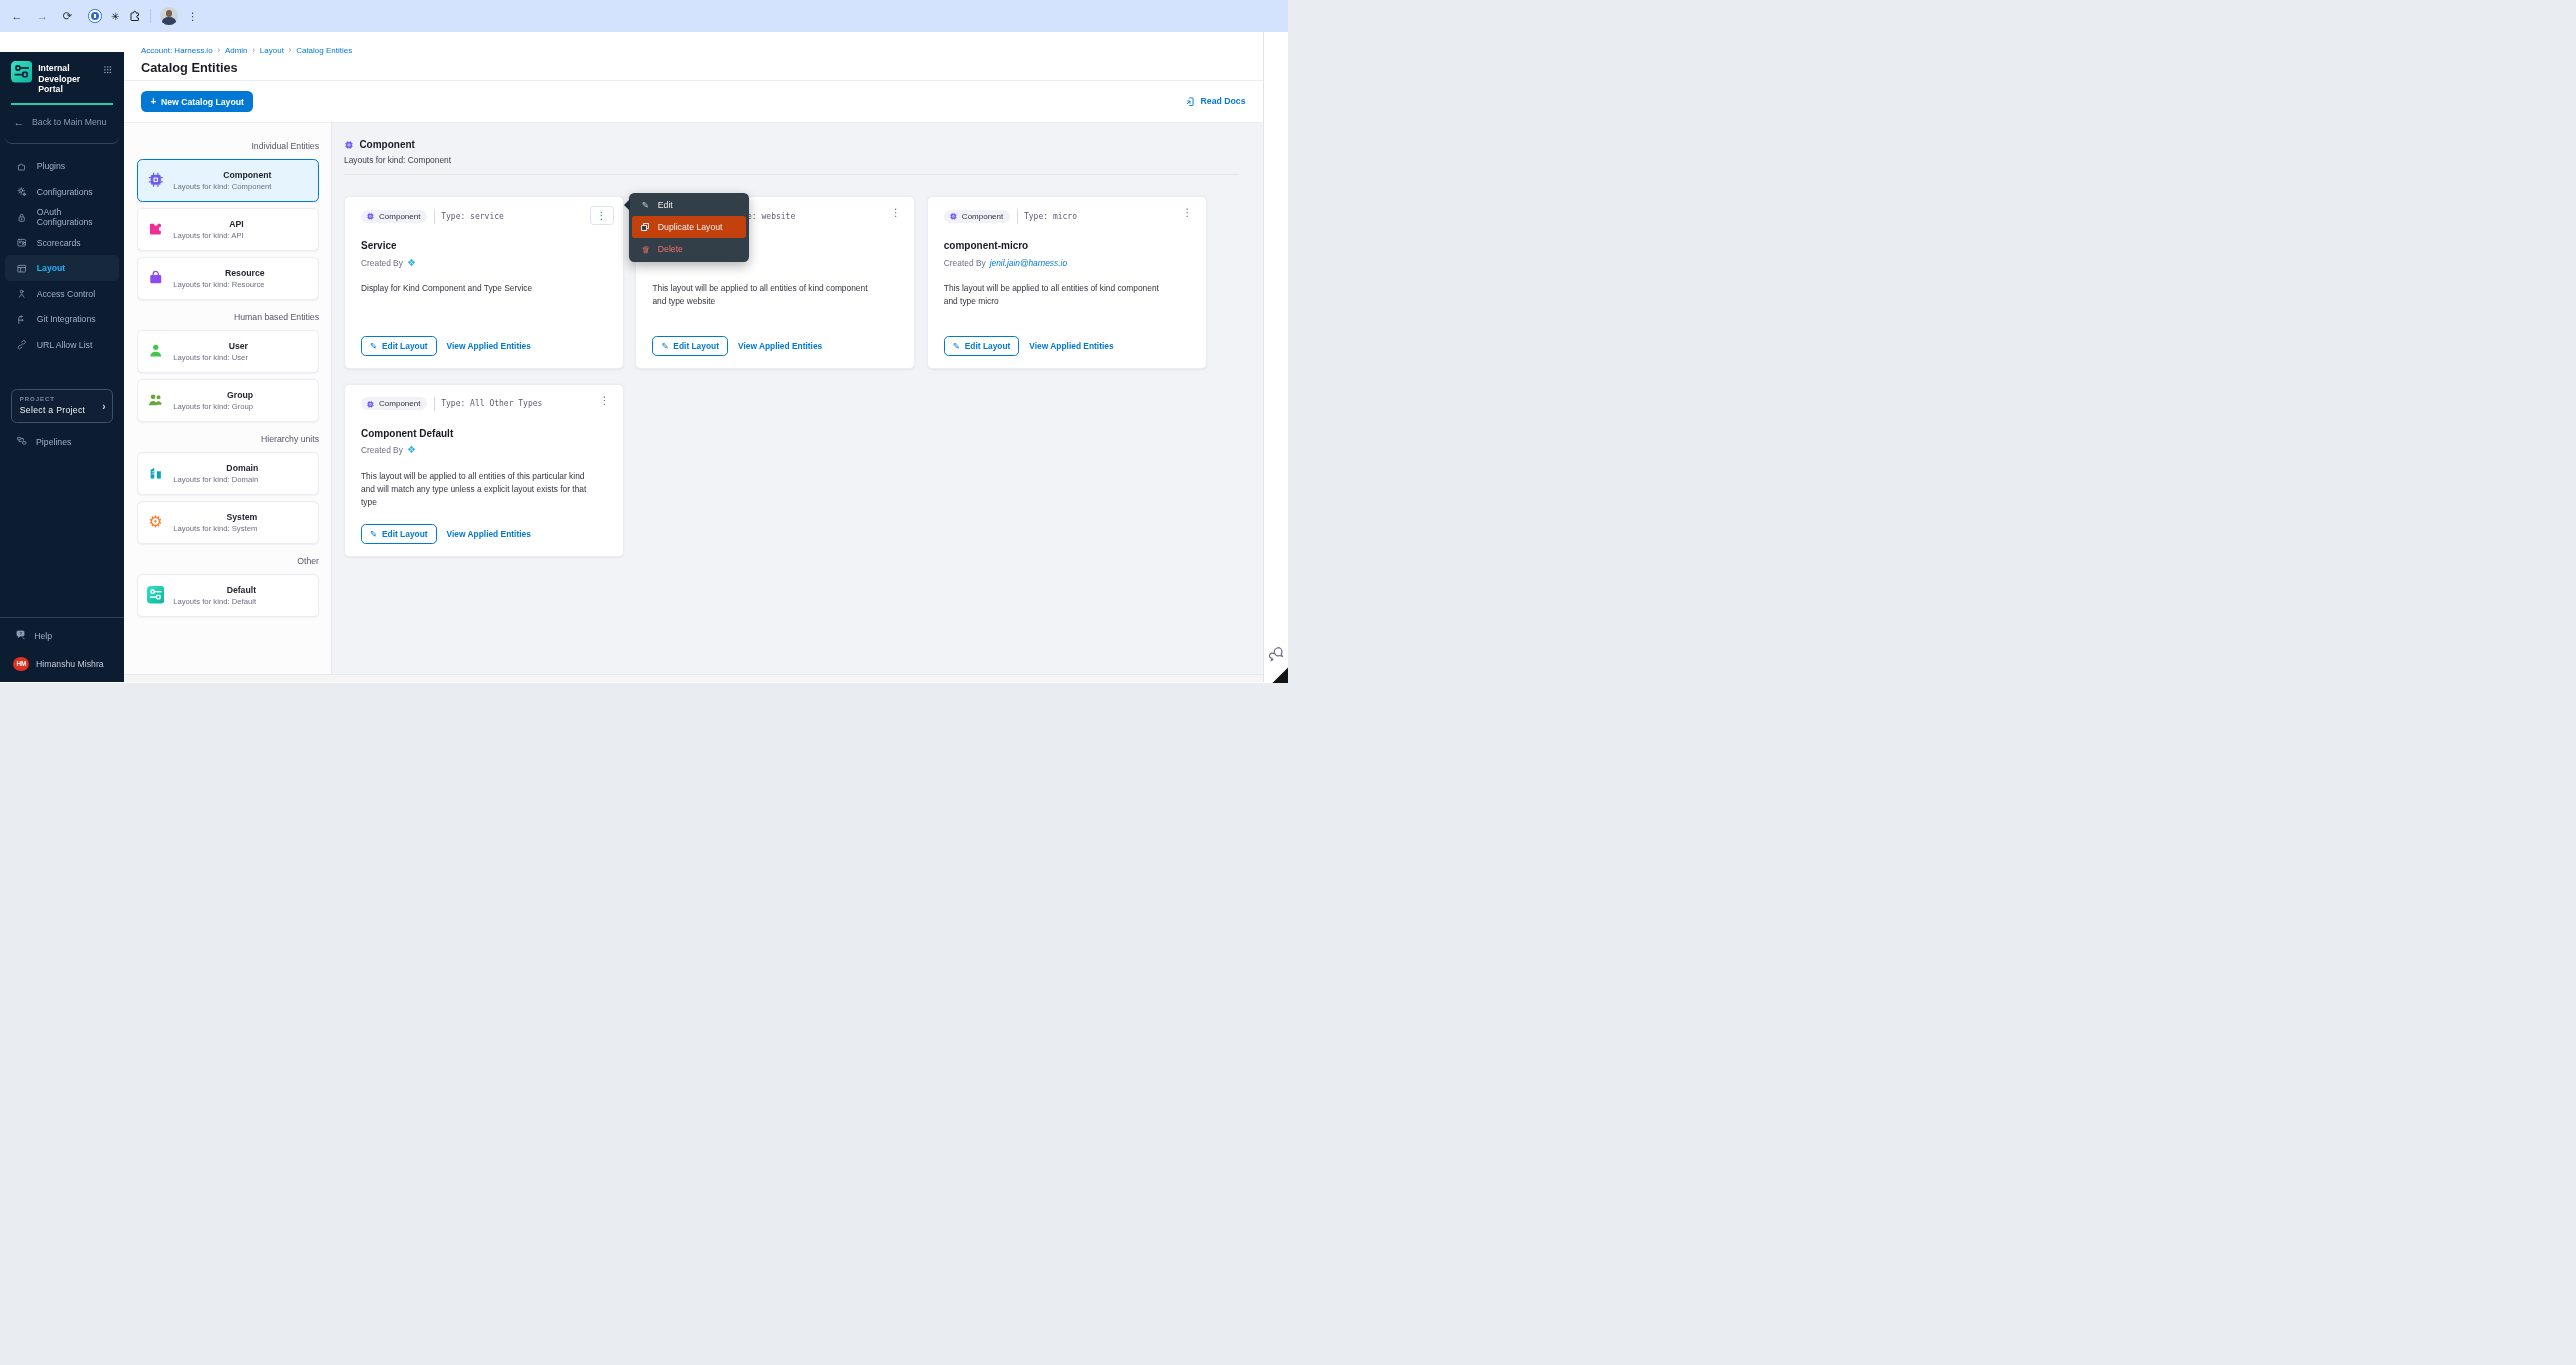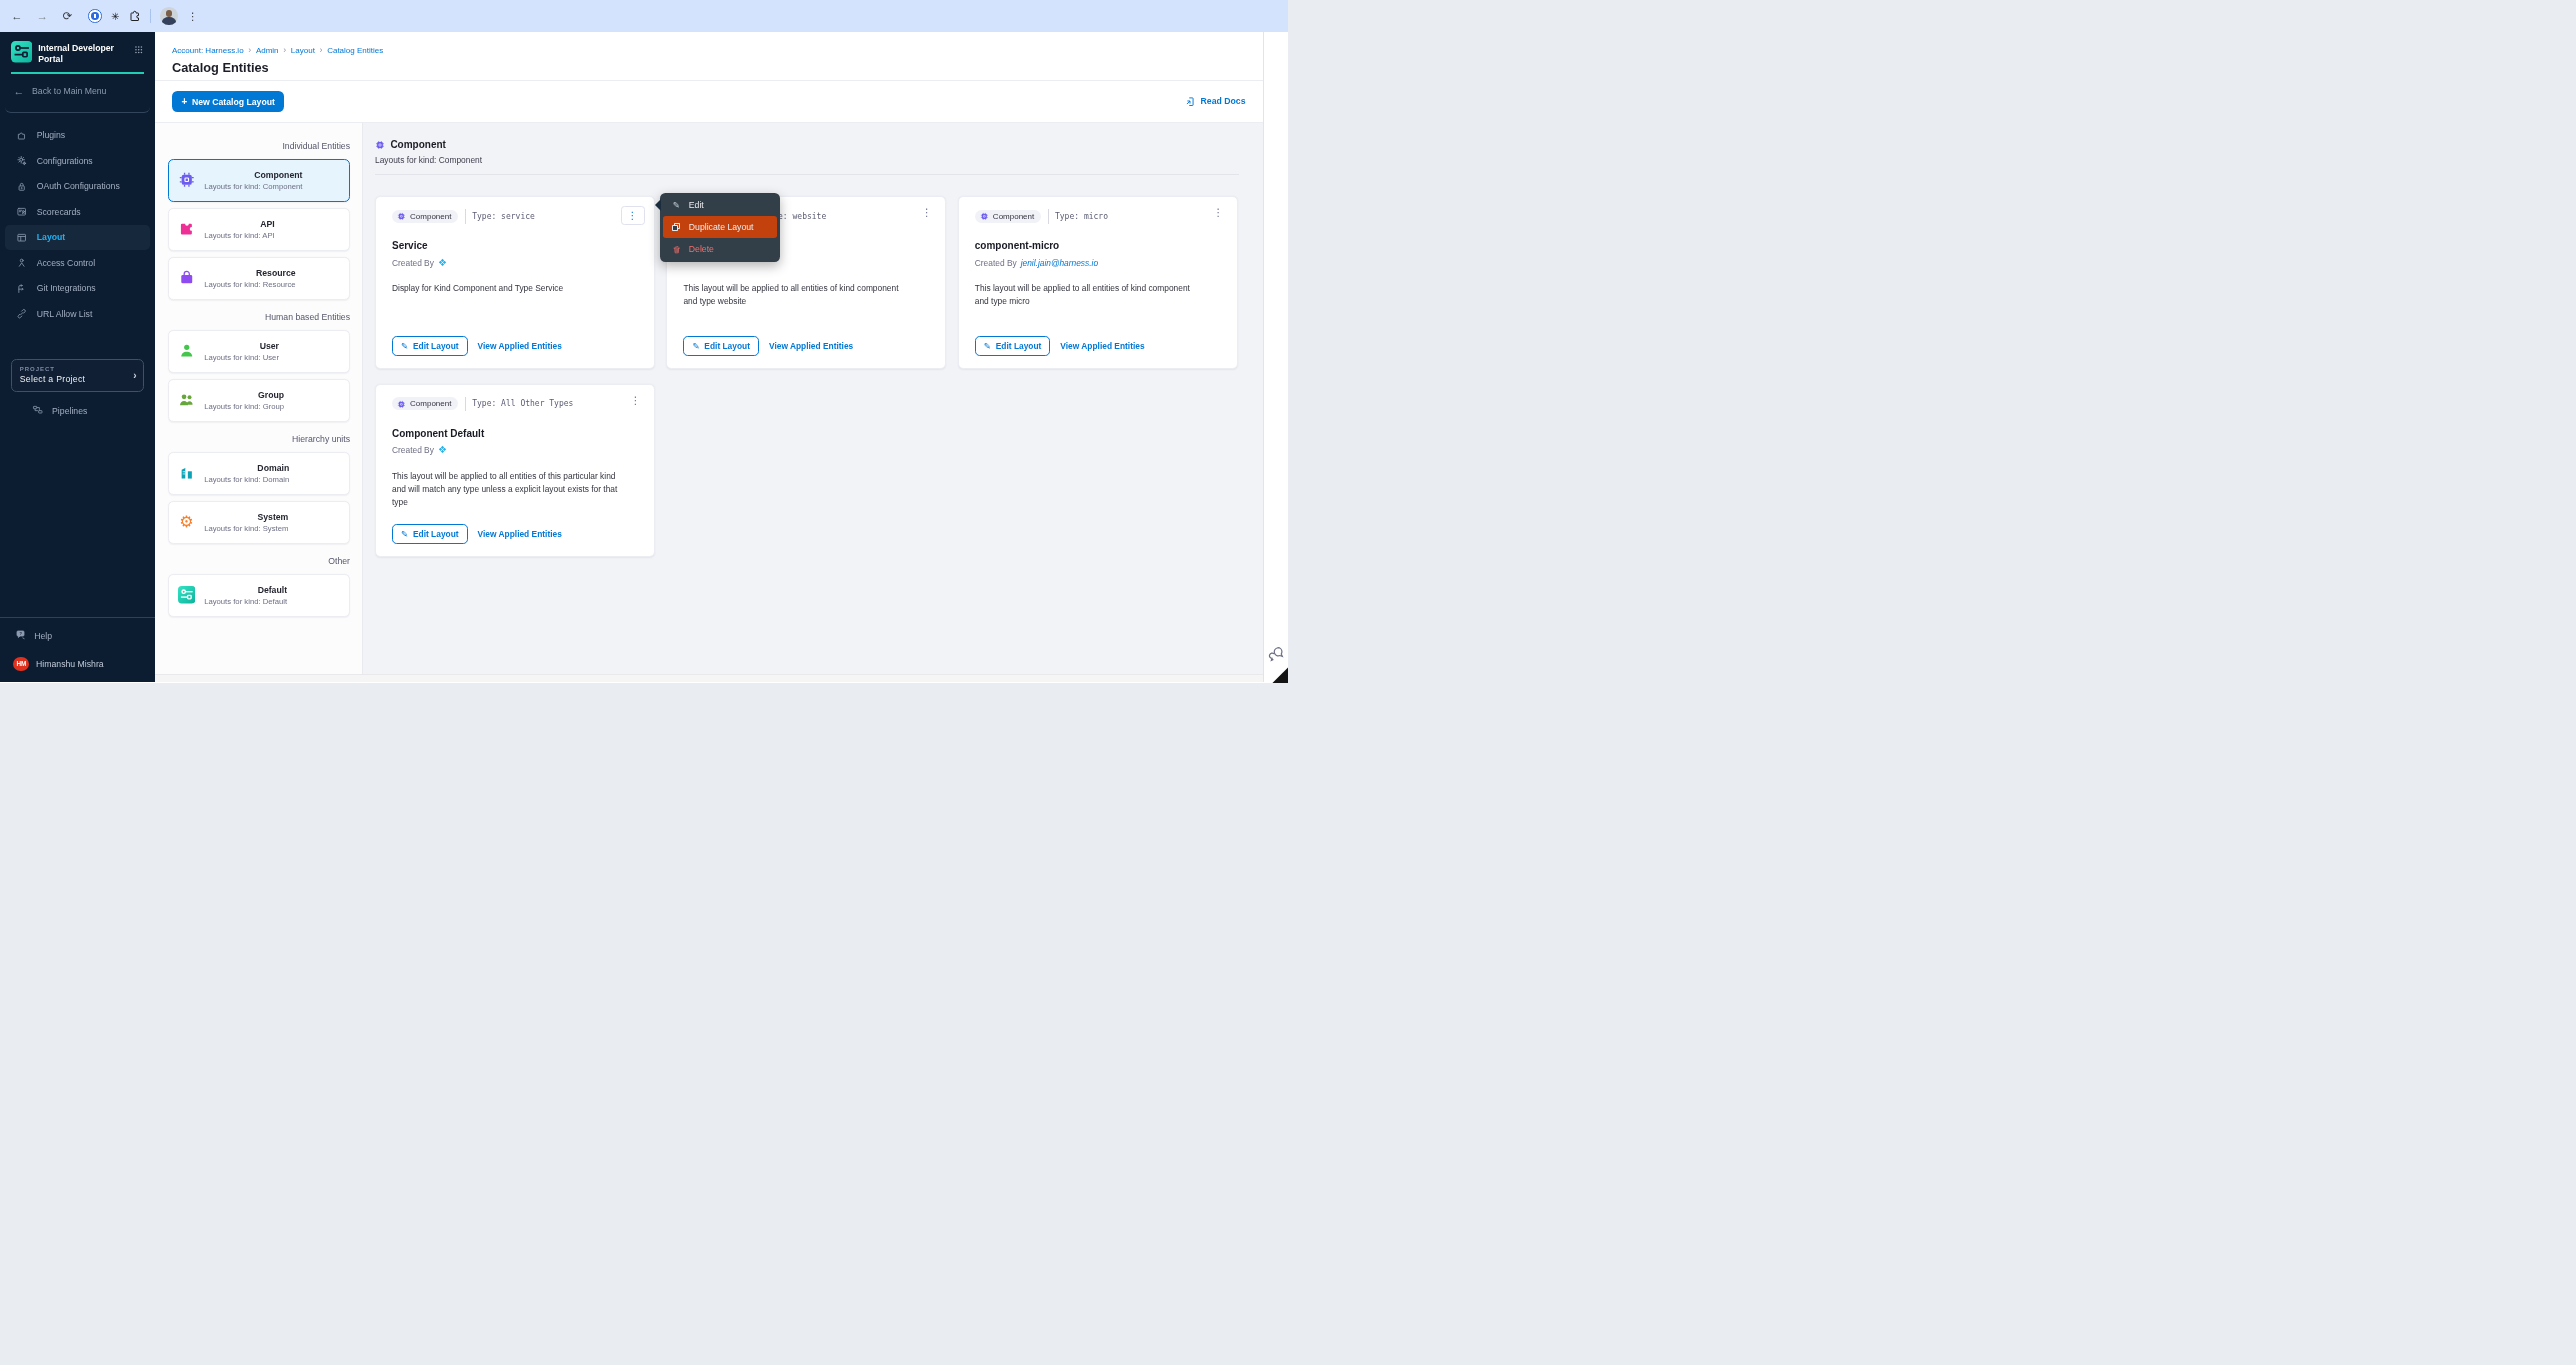--- a/index.html
+++ b/index.html
@@ -24,37 +24,37 @@
   .onep i { display:block; width:7.4px; height:7.4px; border-radius:50%; background:#2b6de0; position:relative; }
   .onep i::after { content:""; position:absolute; left:2.7px; top:2px; width:2px; height:3.4px; background:#fff; }
   .spin-ext { font-size:10px; color:#202124; }
   .vdiv { width:0.7px; height:13.4px; background:#a9c3ef; }
   .chrome-avatar { width:17.5px; height:17.5px; border-radius:50%; background:#cdd4da; position:relative; overflow:hidden; }
   .chrome-avatar i { position:absolute; left:5.4px; top:2.7px; width:6.7px; height:6.7px; border-radius:50%; background:#7a5e47; }
   .chrome-avatar b { position:absolute; left:2px; top:9.4px; width:13.4px; height:9.4px; border-radius:50% 50% 0 0; background:#33415c; }
   .chrome-kebab { font-size:10.7px; color:#3c4043; }
   
   .app { display:flex; height:650px; }
-  .sidebar { width:155px; background:#0c1d31; color:#a9b2c4; display:flex; flex-direction:column; flex-shrink:0; }
+  .sidebar { width:124px; background:#0c1d31; color:#a9b2c4; display:flex; flex-direction:column; flex-shrink:0;margin-top:20px; }
   .logo-row { display:flex; align-items:flex-start; gap:6px; padding:9.4px 9.4px 8px 10.7px; }
   .logo-row svg { flex-shrink:0; }
   .app-title { color:#fff; font-weight:bold; font-size:8.7px; line-height:1.25; flex:1; padding-top:1.3px; }
   .grid-dots { padding-top:4px; }
   .teal-line { height:1.3px; background:#1fcfb2; margin:0 10.7px; }
   .back-row { display:flex; align-items:center; gap:8px; padding:11.4px 10.7px 9.4px 13.4px; color:#8d9ab0; font-size:8.7px; cursor:pointer; }
   .curve-div { height:6.7px; margin:0 5.4px 2.7px; border-bottom:0.7px solid #31455b; border-bottom-left-radius:8px; border-bottom-right-radius:8px; }
   .nav { margin-top:6.7px; }
   .nav-item { display:flex; align-items:center; gap:8.7px; height:25.5px; padding:0 8px 0 16px; font-size:8.7px; color:#a4aec1; cursor:pointer; }
   .nav-item .nicon { width:12px; display:flex; justify-content:center; flex-shrink:0; }
   .nav-item.active { margin:0 5.4px; padding-left:10.7px; background:#16293c; border-radius:4.7px; color:#1fb1f5; font-weight:bold; }
   .proj-box { margin:32px 10.7px 0; background:#101f33; border:0.7px solid #3e5166; border-radius:5.4px; padding:6px 8px 6.7px; position:relative; cursor:pointer; }
   .proj-label { font-size:6px; letter-spacing:1px; color:#7d8ca3; font-weight:bold; }
   .proj-value { font-size:8.7px; color:#eef2f7; margin-top:2.7px; letter-spacing:0.3px; }
   .proj-chev { position:absolute; right:6.7px; top:10.7px; color:#cfd8e4; font-size:10px; font-weight:bold; }
-  .pipe-row { display:flex; align-items:center; gap:8.7px; padding:12px 32px; font-size:8.7px; color:#a4aec1; cursor:pointer; }
+  .pipe-row { display:flex; align-items:center; gap:8.7px; padding:12px 16px; font-size:8.7px; color:#a4aec1; cursor:pointer; }
   .side-spacer { flex:1; }
   .side-bottom { border-top:0.7px solid #2e4156; padding:2.7px 0 6.7px; }
   .help-row { display:flex; align-items:center; gap:7.4px; padding:8px 16px 6.7px 14.8px; font-size:8.7px; color:#a4aec1; cursor:pointer; }
   .user-row { display:flex; align-items:center; gap:6.7px; padding:6.7px 16px 4px 13.4px; cursor:pointer; }
   .hm-avatar { width:16px; height:14.8px; border-radius:50%; background:#e0301e; color:#fff; font-size:6.4px; font-weight:bold;
     display:flex; align-items:center; justify-content:center; }
   .user-name { font-size:8.7px; color:#c3cbd9; }
   
   .page { flex:1; display:flex; min-width:0; background:#fff; }
   .page-main { flex:1; display:flex; flex-direction:column; min-width:0; }

